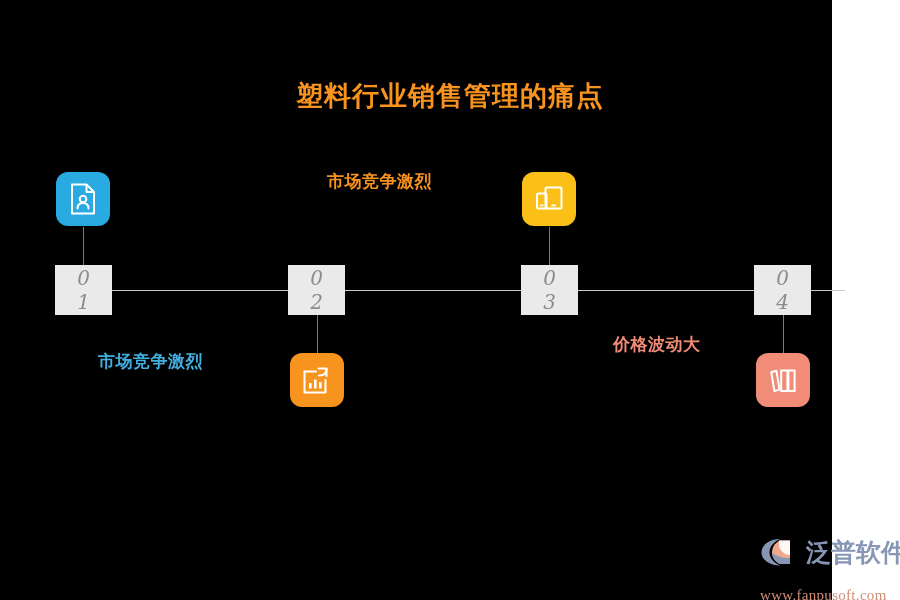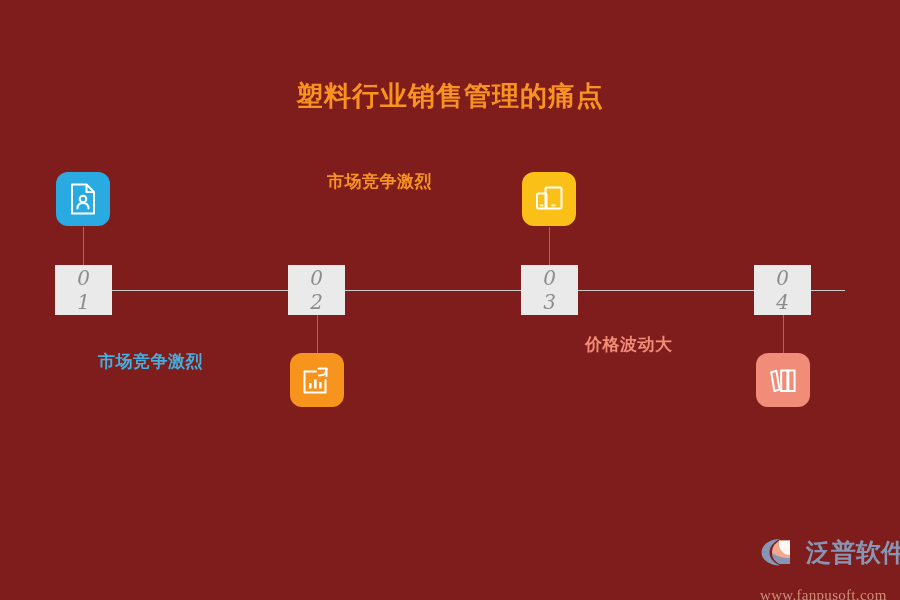--- a/index.html
+++ b/index.html
@@ -9,23 +9,23 @@
   body {
     width: 900px;
     height: 600px;
     background: #ffffff;
     font-family: "Liberation Sans", "DejaVu Sans", sans-serif;
     overflow: hidden;
     position: relative;
   }
   #canvas {
     position: relative;
-    width: 900px;
+    width: 832px;
     height: 600px;
-    background: #7f1d1d;
+    background: #000000;
   }
 
   
   .title {
     position: absolute;
     left: 0;
     top: 78px;
     width: 900px;
     text-align: center;
     font-size: 27px;
@@ -193,21 +193,21 @@
         <rect x="17.2" y="19.6" width="4.6" height="1.6" rx="0.8" fill="#ffffff"></rect>
       </svg>
     </span>
   </div>
 
   <div class="num-box" style="left:521px;">
     <span class="d d1">0</span>
     <span class="d">3</span>
   </div>
 
-  <div class="caption" style="left:585px; top:333px; color:#F08C78;">价格波动大</div>
+  <div class="caption" style="left:613px; top:333px; color:#F08C78;">价格波动大</div>
 
   <div class="stem" style="left:783px; top:315px; height:38px;"></div>
 
   <div class="num-box" style="left:754px;">
     <span class="d d1">0</span>
     <span class="d">4</span>
   </div>
 
   <div class="icon-tile" style="left:756px; top:353px; background:#F08C78;">
     <span>

